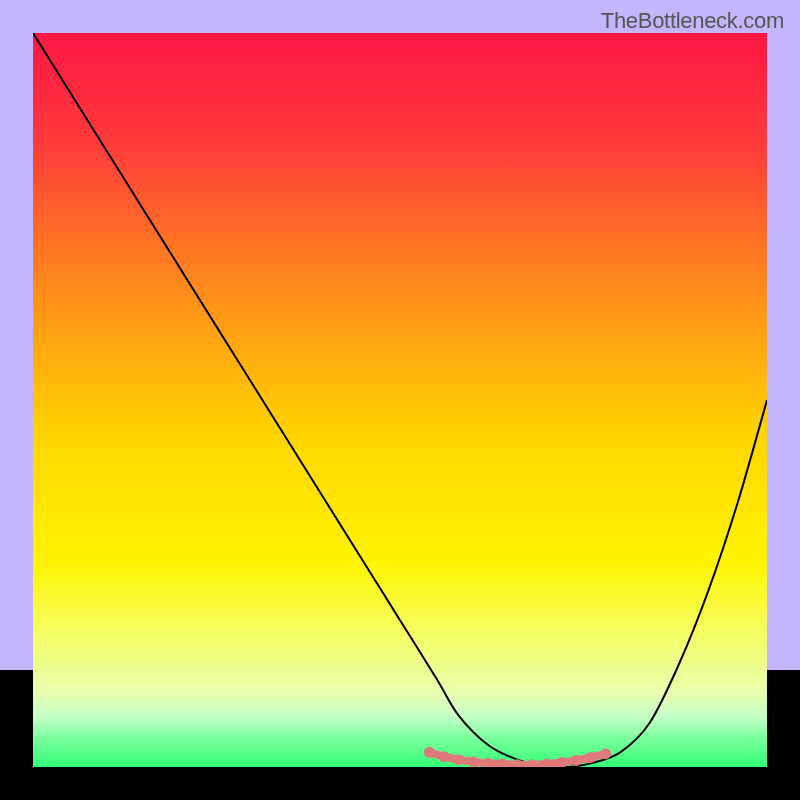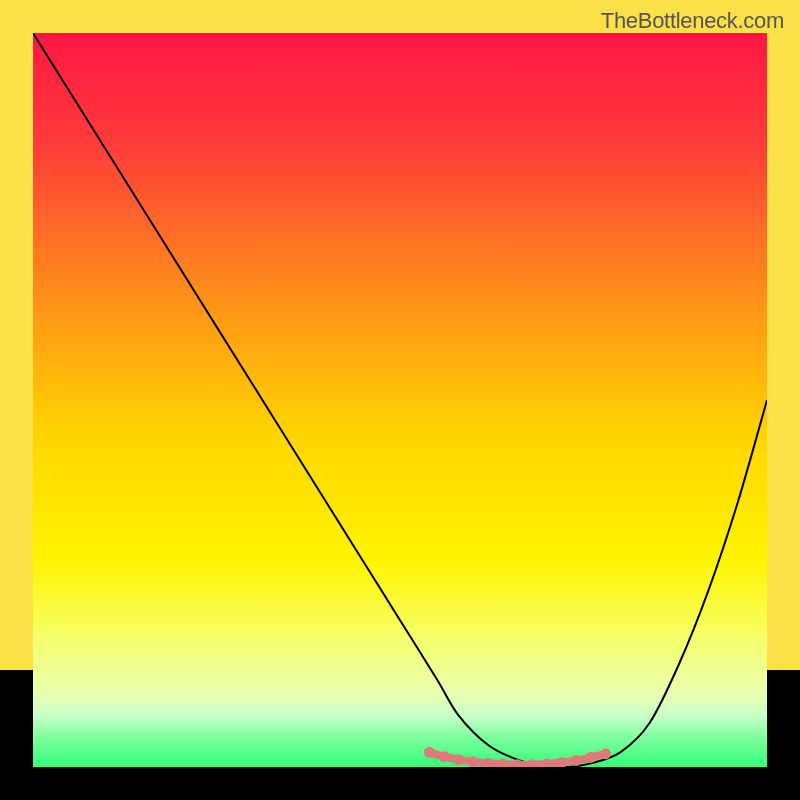--- a/index.html
+++ b/index.html
@@ -8,21 +8,21 @@
     width: 800px;
     height: 800px;
     background: #000;
     overflow: hidden;
     font-family: Arial, Helvetica, sans-serif;
   }
   .outer {
     position: relative;
     width: 800px;
     height: 670px;
-    background: #fde047;
+    background: #c4b5fd;
     text-decoration: underline;
   }
   .plot {
     position: absolute;
     left: 33px;
     top: 33px;
     width: 734px;
     height: 734px;
     overflow: hidden;
   }

